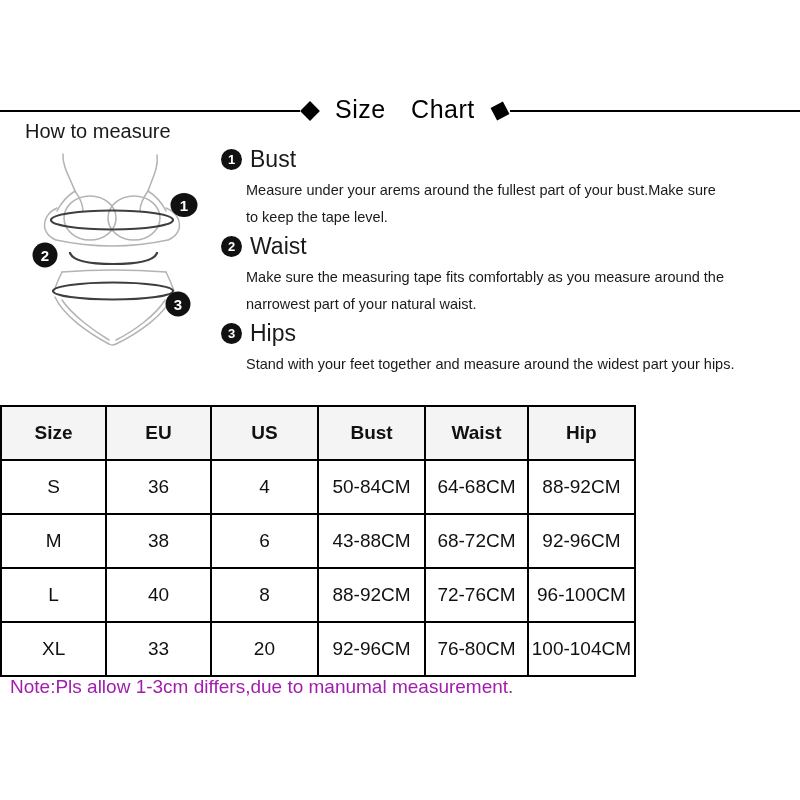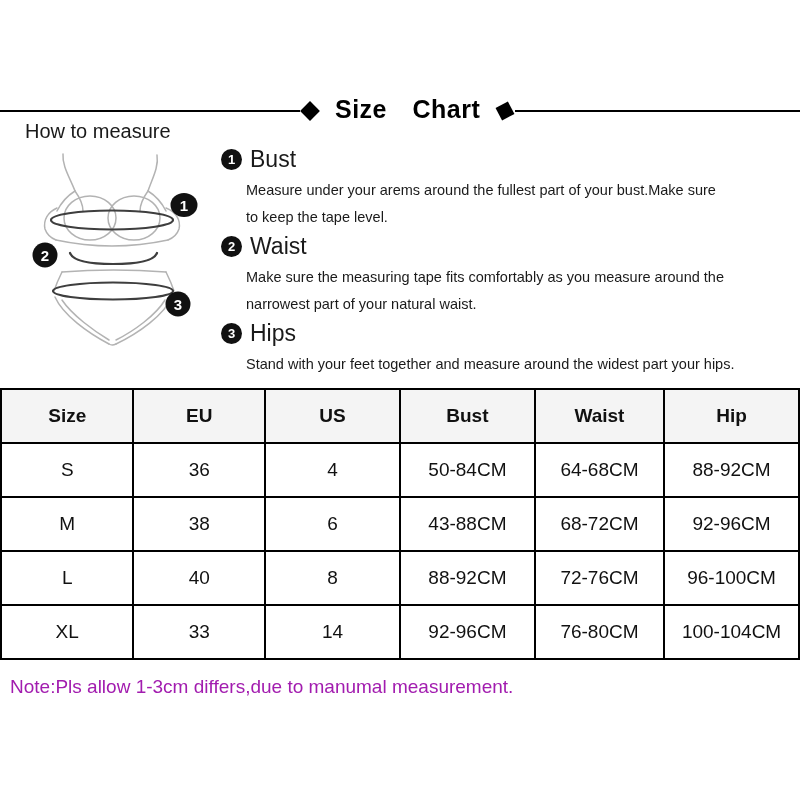--- a/index.html
+++ b/index.html
@@ -9,21 +9,21 @@
     background: #ffffff;
     font-family: "Liberation Sans", sans-serif;
     color: #111111;
     position: relative;
     overflow: hidden;
   }
 
   
   .title-row {
     position: absolute; top: 97px; left: 0; width: 800px; height: 28px;
-    display: flex; align-items: center; font-weight: bold;
+    display: flex; align-items: center;
   }
   .title-line { height: 2px; background: #000; }
   .title-line.left  { width: 300px; }
   .title-line.right { flex: 1; }
   .diamond {
     width: 14px; height: 14px; background: #000; flex: 0 0 auto;
   }
   .diamond.left  { transform: rotate(45deg); margin-left: 3px; }
   .diamond.right { transform: rotate(62deg); margin-right: 3px; }
   .page-title {
@@ -55,21 +55,21 @@
   }
   .section-label { font-size: 23px; color: #1a1a1a; }
   .section-desc {
     margin: 4px 0 0 25px; width: 560px;
     font-size: 14.5px; line-height: 27px; color: #1a1a1a;
   }
   .desc-line { white-space: nowrap; }
 
   
   .size-table {
-    position: absolute; top: 388px; left: 0; width: 800px;
+    position: absolute; top: 405px; left: 0; width: 636px;
     border-collapse: collapse; table-layout: fixed;
   }
   .size-table th, .size-table td {
     border: 2px solid #000;
     text-align: center; vertical-align: middle;
     height: 54px; padding: 0;
     overflow: hidden;
   }
   .size-table th { background: #f4f4f4; font-size: 19px; font-weight: bold; color: #111; }
   .size-table td { background: #ffffff; font-size: 19px; font-weight: normal; color: #111; }
@@ -222,21 +222,21 @@
       <td>L</td>
       <td>40</td>
       <td>8</td>
       <td>88-92CM</td>
       <td>72-76CM</td>
       <td>96-100CM</td>
     </tr>
     <tr>
       <td>XL</td>
       <td>33</td>
-      <td>14</td>
+      <td>20</td>
       <td>92-96CM</td>
       <td>76-80CM</td>
       <td>100-104CM</td>
     </tr>
   </tbody>
 </table>
 
 <div class="note">Note:Pls allow 1-3cm differs,due to manumal measurement.</div>
 
 </body></html>

